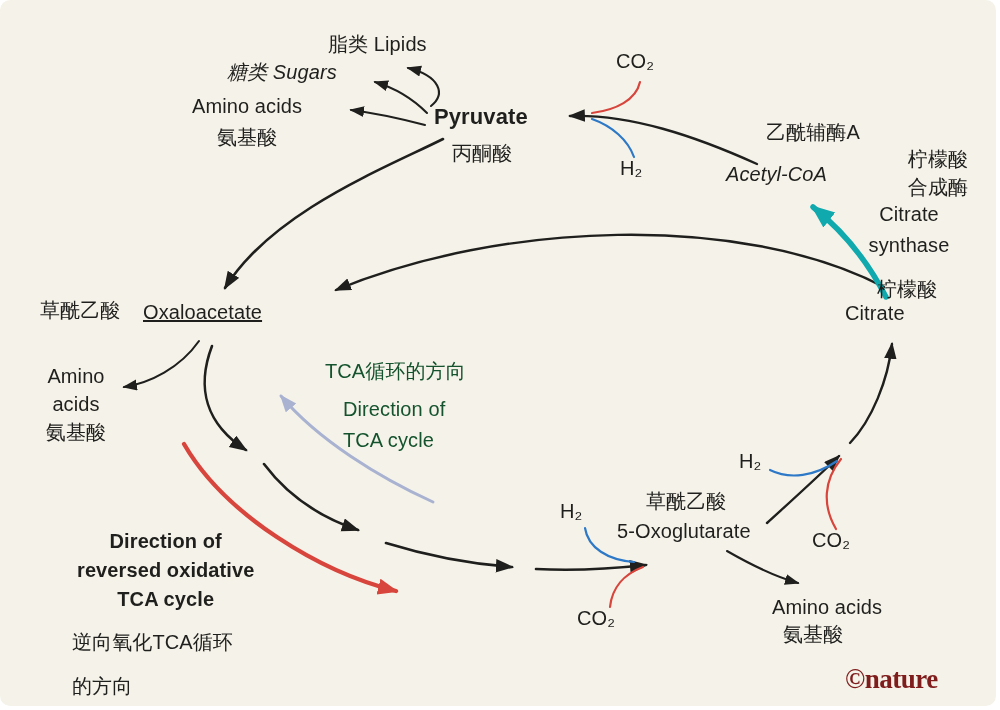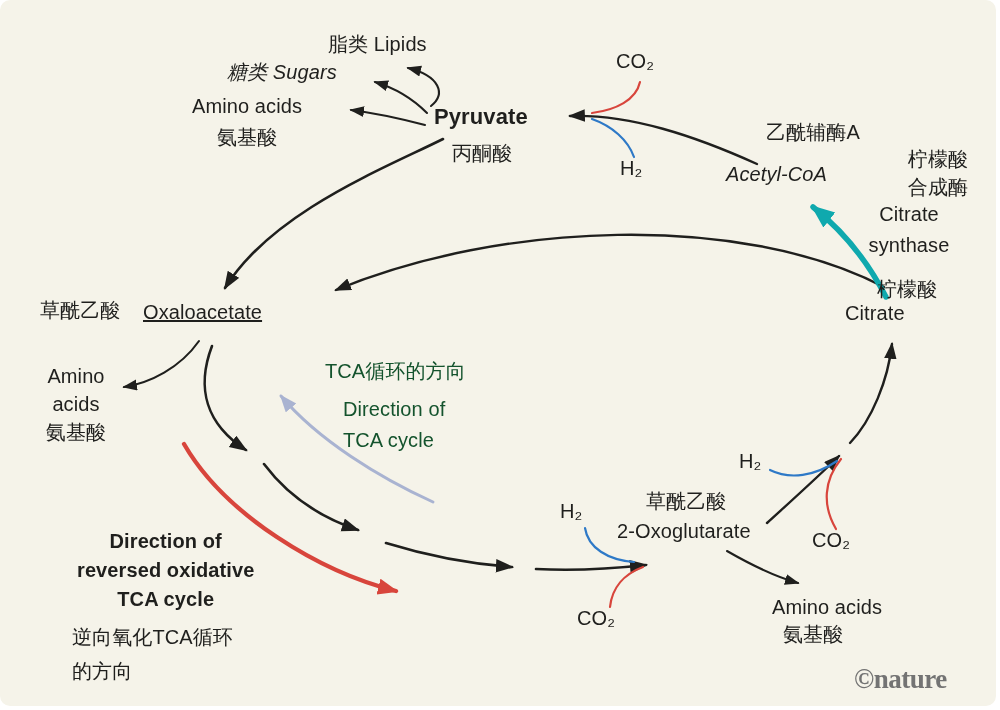--- a/index.html
+++ b/index.html
@@ -14,25 +14,25 @@
   .lbl{
     position:absolute;font-size:20px;color:#1f1f1d;line-height:1.2;
     white-space:pre-line;letter-spacing:0.1px;
   }
   .bold{font-weight:bold;text-align:center;}
   .big{font-size:22px;}
   .muted{color:#14532d;}
   .center{text-align:center;}
   .lh28{line-height:28px;}
   .lh29{line-height:29px;}
-  .lh30{line-height:34px;}
+  .lh30{line-height:44px;}
   .lh31{line-height:31px;}
   .watermark{
     font-family:"Liberation Serif", serif;font-weight:bold;font-size:27px;
-    color:#737373;letter-spacing:-0.5px;margin-left:9px;
+    color:#7f1d1d;letter-spacing:-0.5px;
   }
   svg.arrows{position:absolute;left:0;top:0;}
 </style>
 </head>
 <body>
 
 <div class="canvas"></div>
 
 <svg class="arrows" width="1000" height="710" viewBox="0 0 1000 710">
   <defs>
@@ -126,21 +126,21 @@
 TCA cycle</div>
 
 <div class="lbl bold lh29" style="left:77px;top:527px;">Direction of
 reversed oxidative
 TCA cycle</div>
 <div class="lbl lh30" style="left:72px;top:620px;">逆向氧化TCA循环
 的方向</div>
 
 <div class="lbl" style="left:560px;top:499px;">H₂</div>
 <div class="lbl" style="left:646px;top:489px;">草酰乙酸</div>
-<div class="lbl" style="left:617px;top:519px;">2-Oxoglutarate</div>
+<div class="lbl" style="left:617px;top:519px;">5-Oxoglutarate</div>
 <div class="lbl" style="left:577px;top:606px;">CO₂</div>
 
 <div class="lbl" style="left:739px;top:449px;">H₂</div>
 <div class="lbl" style="left:812px;top:528px;">CO₂</div>
 
 <div class="lbl" style="left:772px;top:595px;">Amino acids</div>
 <div class="lbl" style="left:783px;top:622px;">氨基酸</div>
 
 <div class="lbl watermark" style="left:845px;top:663px;">©nature</div>
 

